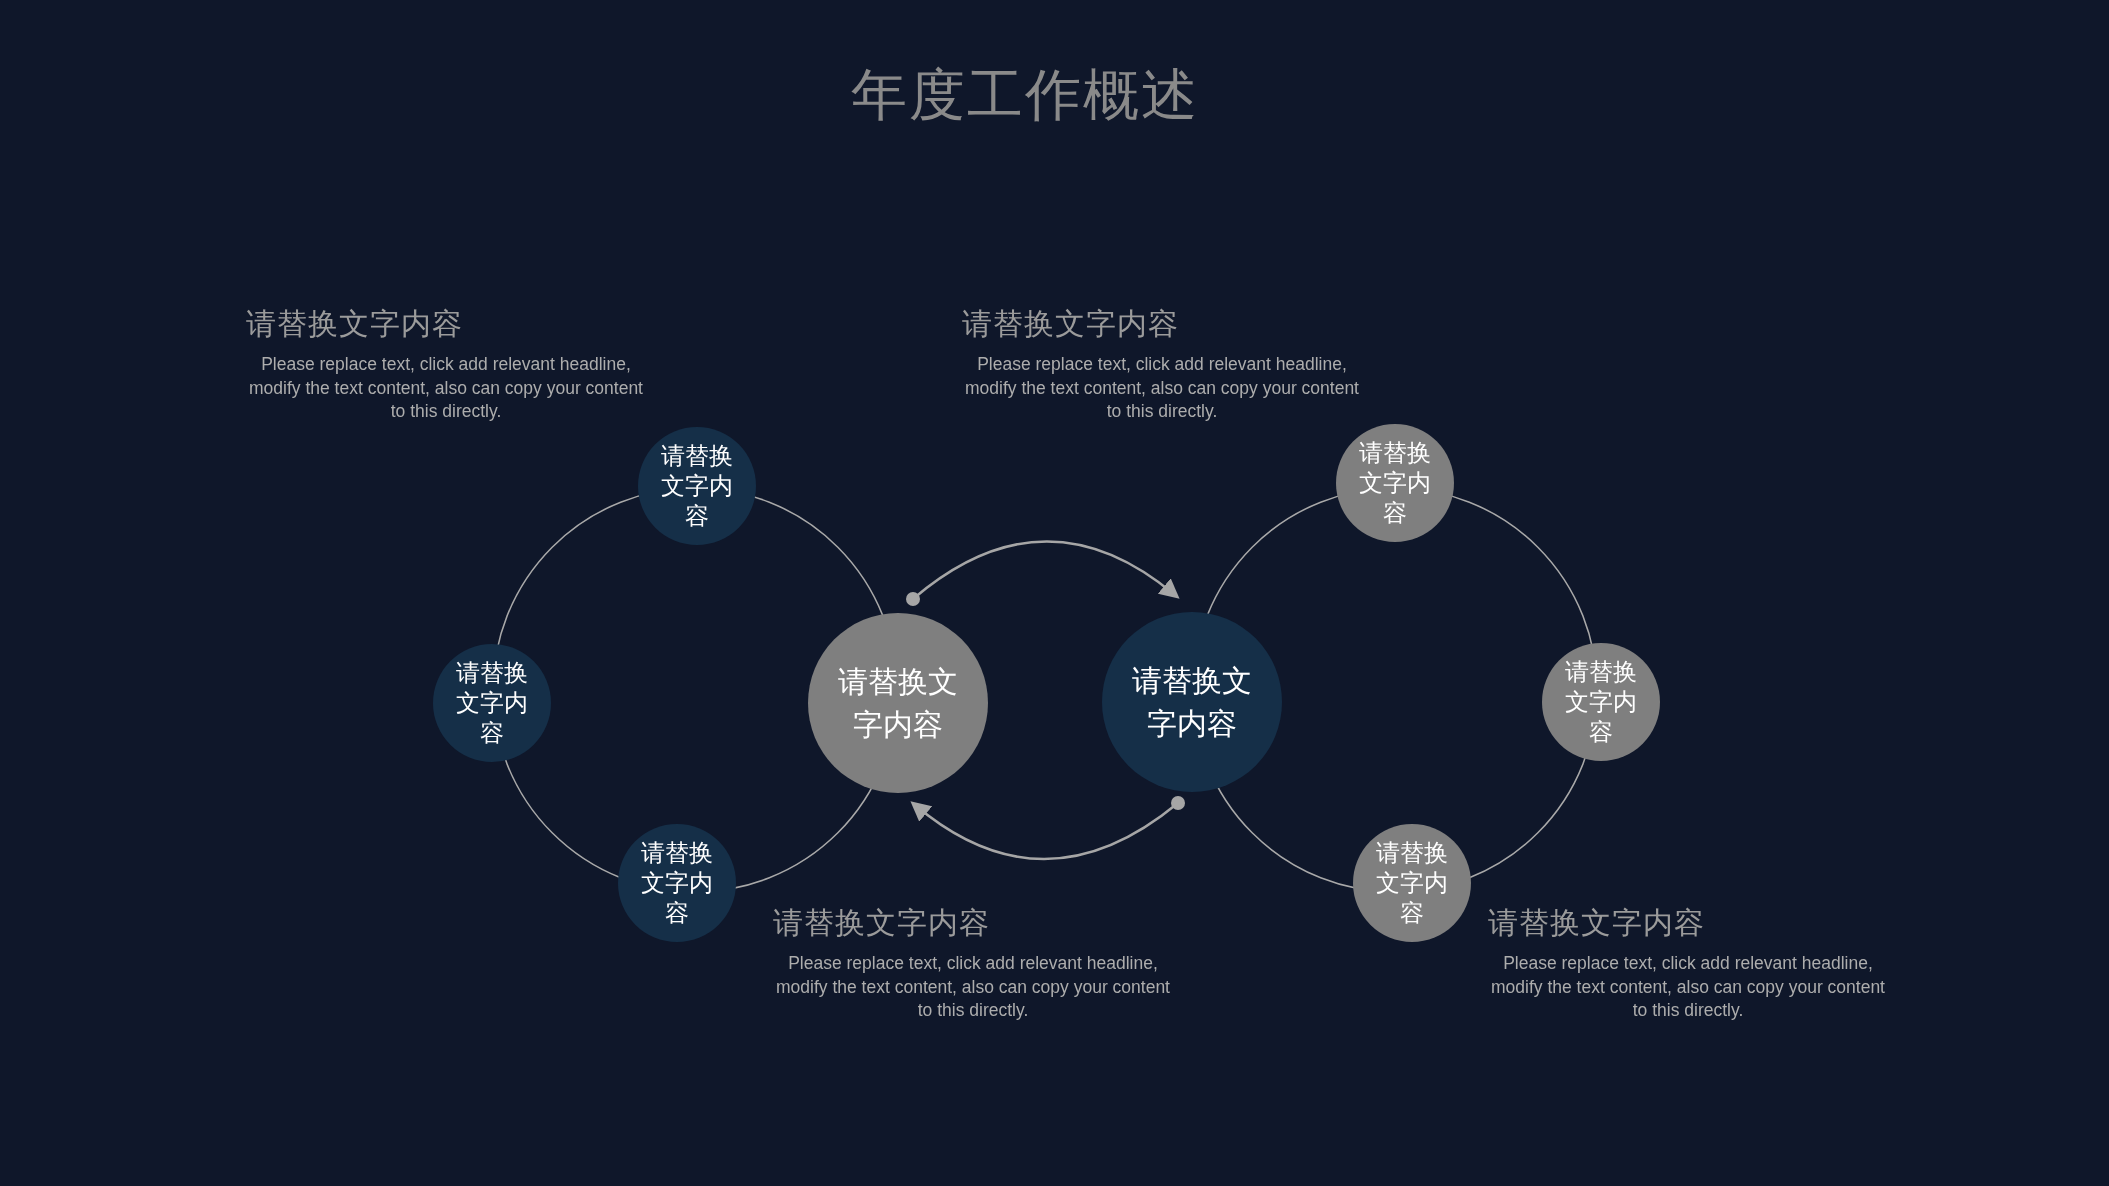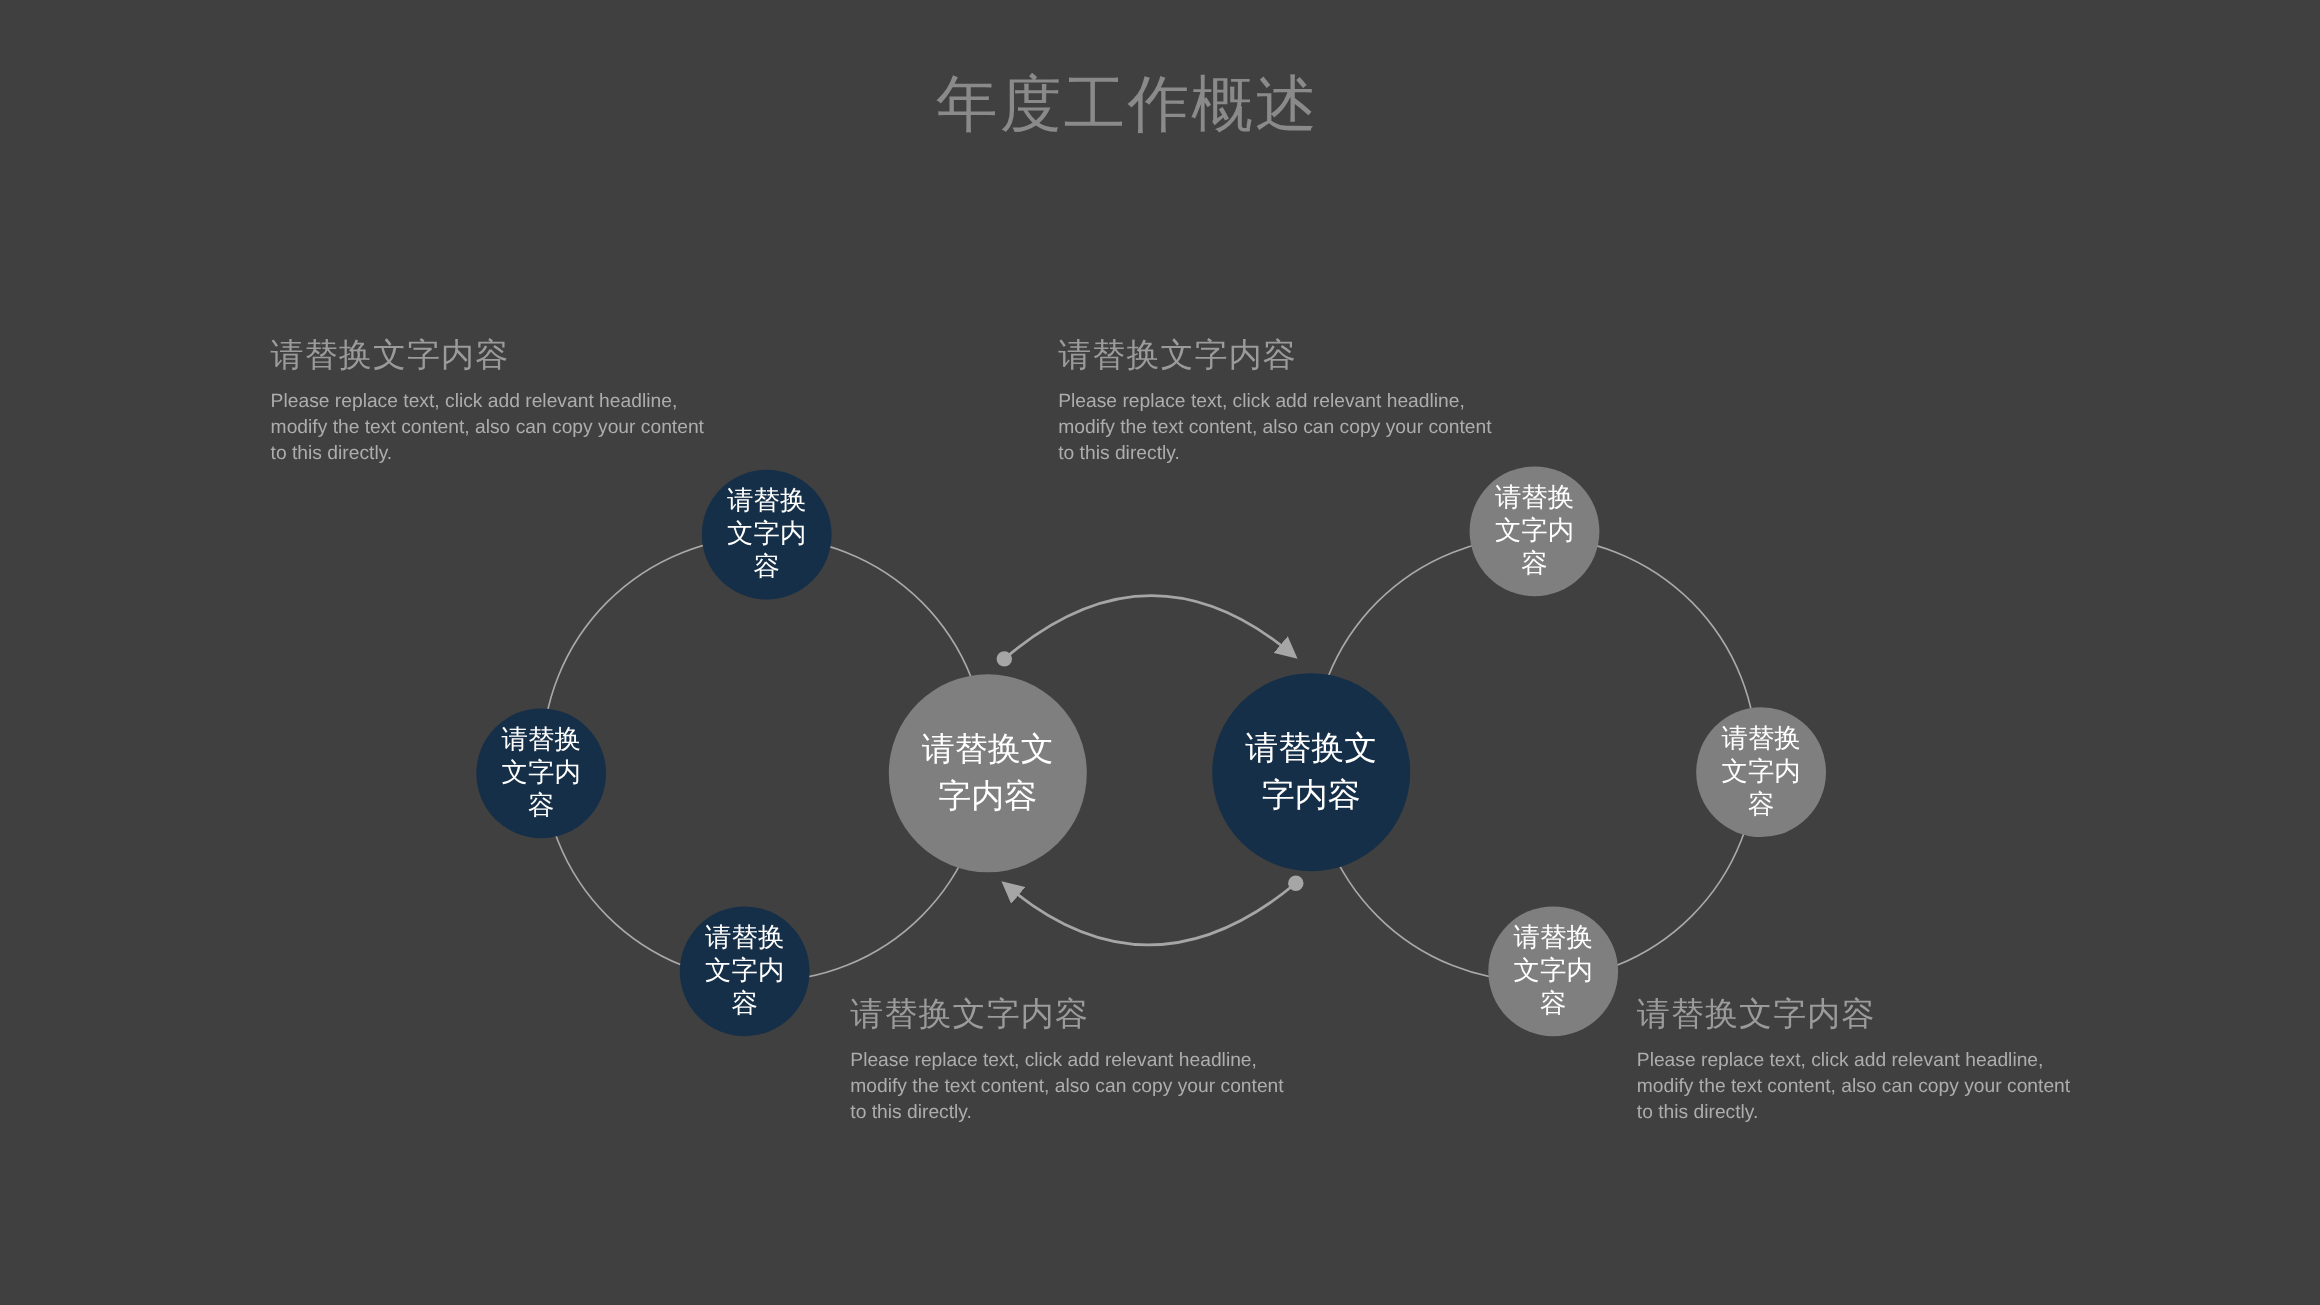--- a/index.html
+++ b/index.html
@@ -2,21 +2,21 @@
 <html><head>
 <meta charset="utf-8">
 <style>
   * { margin: 0; padding: 0; box-sizing: border-box; }
   html, body { background: #ffffff; }
   body {
     width: 2109px; height: 1186px;
     position: relative; overflow: hidden;
     font-family: "Liberation Sans", "DejaVu Sans", sans-serif;
   }
-  .slide { position: absolute; inset: 0; background: #404040; }
+  .slide { position: absolute; inset: 0; background: #0f172a; }
 
   
   .hdr { position: absolute; left: 0; top: 62px; width: 2050px; text-align: center; }
   .title {
     font-size: 56px; font-weight: 400; color: #8a8a8a;
     letter-spacing: 2px; line-height: 66px;
   }
   .subtitle {
     margin-top: 12px; font-size: 21px; font-weight: 400;
     color: #8c8c8c; letter-spacing: 0.5px;
@@ -40,20 +40,21 @@
 
   
   .tb { position: absolute; width: 400px; }
   .tb h3 {
     font-size: 30px; font-weight: 400; color: #9b9b9b;
     line-height: 38px; margin-bottom: 10px; letter-spacing: 1px;
   }
   .tb p {
     font-size: 17.5px; color: #adadad; line-height: 23.5px;
     white-space: pre-line;
+    text-align: center;
   }
 </style>
 </head>
 <body>
 
 <div class="slide">
 
   <div class="hdr">
     <div class="title">年度工作概述</div>
   </div>

